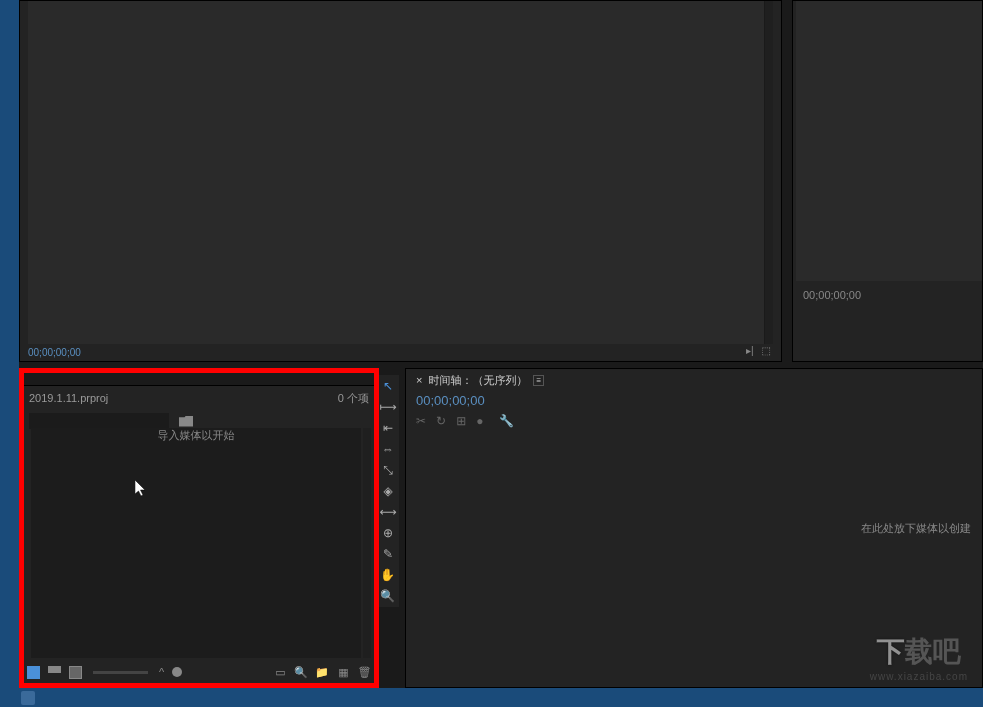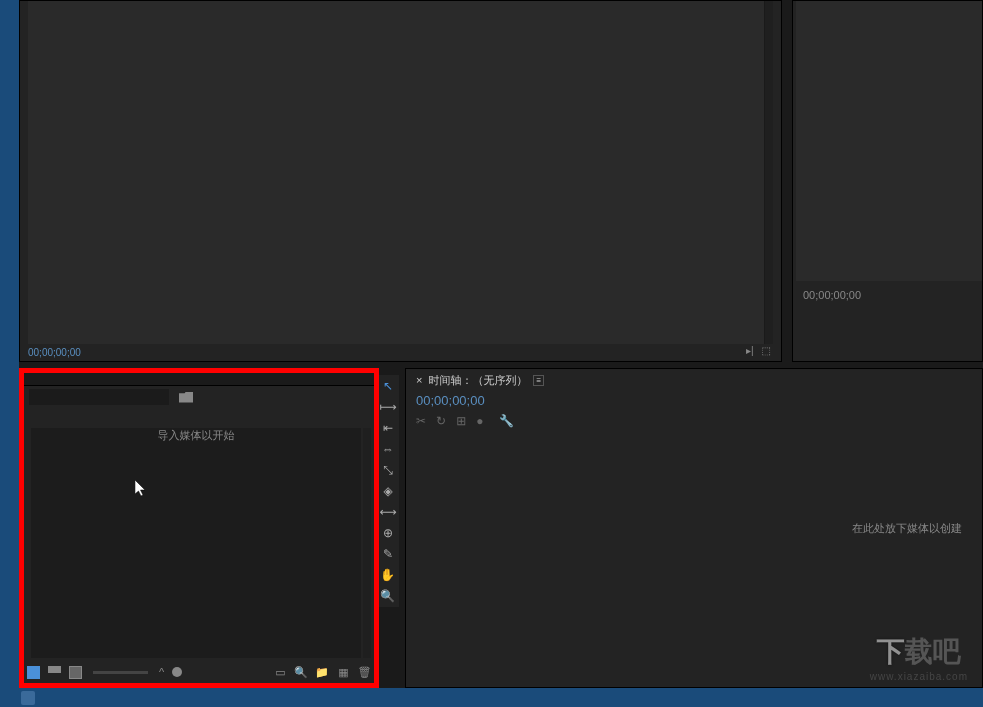--- a/index.html
+++ b/index.html
@@ -301,21 +301,21 @@
     .tl-tool {
       font-size: 12px;
       color: #666;
     }
     .tl-tool.wrench {
       margin-left: 6px;
       color: #aaa;
     }
     .timeline-drop {
       position: absolute;
-      right: 20px;
+      right: 11px;
       top: 50%;
       transform: translateY(-50%);
       color: #888;
       font-size: 11px;
     }
     
     .watermark {
       position: absolute;
       right: 15px;
       bottom: 25px;
@@ -374,20 +374,24 @@
   </div>
 </div>
 
 <div class="program-panel">
   <div class="program-viewer"></div>
   <div class="program-timecode">00;00;00;00</div>
 </div>
 
 <div class="project-panel">
   <div class="project-tabs"></div>
+  <div class="project-header">
+    <span>2019.1.11.prproj</span>
+    <span>0 个项</span>
+  </div>
   <div class="project-filter-row">
     <div class="filter-input"></div>
     <div class="folder-icon"></div>
   </div>
   <div class="project-content">
     <div class="import-prompt">导入媒体以开始</div>
   </div>
   <div class="project-scroll-right"></div>
   <div class="project-bottom-bar">
     <span class="bottom-icon list-icon"></span>

